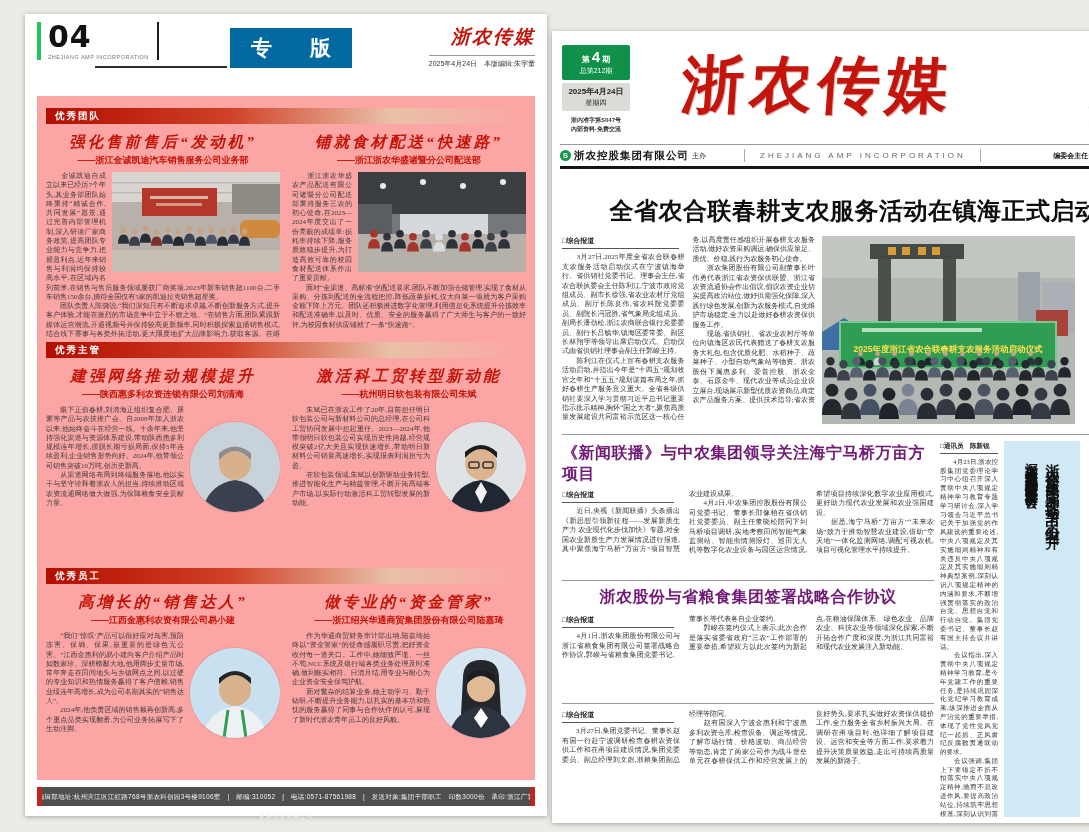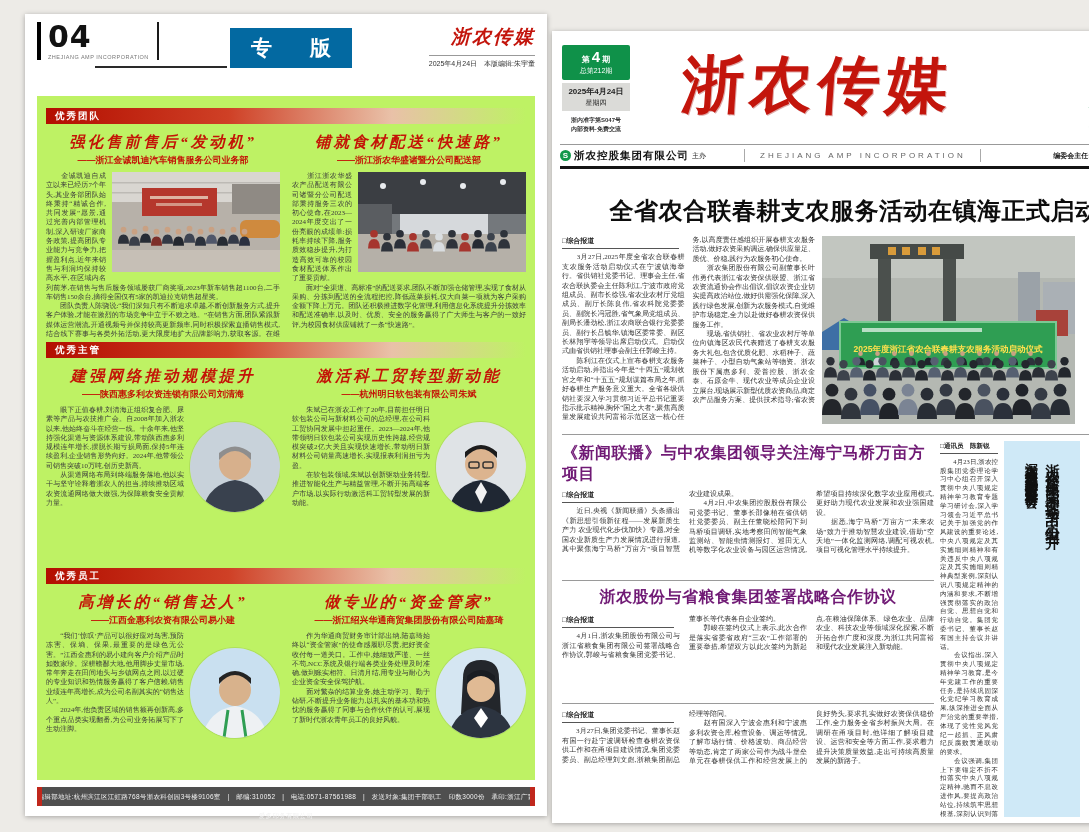--- a/index.html
+++ b/index.html
@@ -3,30 +3,30 @@
 <meta charset="utf-8">
 <style>
   html,body{margin:0;padding:0;width:1089px;height:832px;background:#edebe7;overflow:hidden;
     font-family:"Liberation Sans",sans-serif;}
   .page{position:absolute;background:#fff;box-shadow:0 1px 5px rgba(0,0,0,.3);}
   #page-left{left:25px;top:14px;width:522px;height:802px;}
   #page-right{left:552px;top:31px;width:605px;height:792px;}
 
   
   .lp-header{position:absolute;left:0;top:0;right:0;height:80px;}
-  .pageno{position:absolute;left:12px;top:8px;border-left:4px solid #000000;padding:0 8px 0 7px;border-right:2px solid #1a1a1a;}
+  .pageno{position:absolute;left:12px;top:8px;border-left:4px solid #22c55e;padding:0 8px 0 7px;border-right:2px solid #1a1a1a;}
   .pageno b{font-size:30px;line-height:30px;color:#111;letter-spacing:1px;font-family:"DejaVu Sans",sans-serif;}
   .pageno-en{font-size:5.5px;color:#777;letter-spacing:.5px;margin-top:2px;}
   .lp-rule{position:absolute;left:70px;top:52px;width:132px;height:2px;background:#2a2a2a;}
   .lp-banner{position:absolute;left:205px;top:14px;width:122px;height:40px;background:#0369a1;color:#fff;
     font-size:21px;font-weight:bold;text-align:center;line-height:40px;letter-spacing:16px;text-indent:16px;}
   .lp-mast{position:absolute;right:12px;top:10px;text-align:right;}
   .lp-mast-title{color:#c3150c;font-family:"Liberation Serif",serif;font-weight:bold;font-style:italic;font-size:19px;letter-spacing:2px;}
   .lp-date{font-size:7px;color:#333;margin-top:5px;border-top:1px solid #999;padding-top:3px;}
-  .cream{position:absolute;left:12px;right:12px;top:82px;bottom:36px;background:#bef264;padding:8px 9px;box-sizing:border-box;overflow:hidden;}
+  .cream{position:absolute;left:12px;right:12px;top:82px;bottom:36px;background:#fca5a5;padding:8px 9px;box-sizing:border-box;overflow:hidden;}
   .sec-bar{height:16px;line-height:16px;color:#fff;font-weight:bold;font-size:9.5px;padding-left:9px;letter-spacing:2px;
     background:linear-gradient(90deg,#b30e00 0%,#cf4026 38%,#e9c1a8 72%,rgba(248,239,218,0) 100%);margin:4px 0 8px 0;}
   .sec-row{display:flex;gap:12px;}
   .l-article{flex:1;overflow:hidden;}
   .row1 .l-article{height:206px;} .row2 .l-article{height:198px;} .row3 .l-article{height:168px;}
   .l-hl{color:#c41407;font-family:"Liberation Serif",serif;font-weight:bold;font-style:italic;font-size:15.5px;
     letter-spacing:3px;text-align:center;line-height:19px;}
   .l-by{color:#c41407;font-size:9px;font-weight:bold;text-align:center;margin:3px 0 5px 0;}
   .l-body{font-family:"Liberation Serif",serif;font-size:7px;line-height:9.3px;color:#3b3b3b;text-align:justify;}
   .l-body p{margin:0;white-space:pre-line;}

